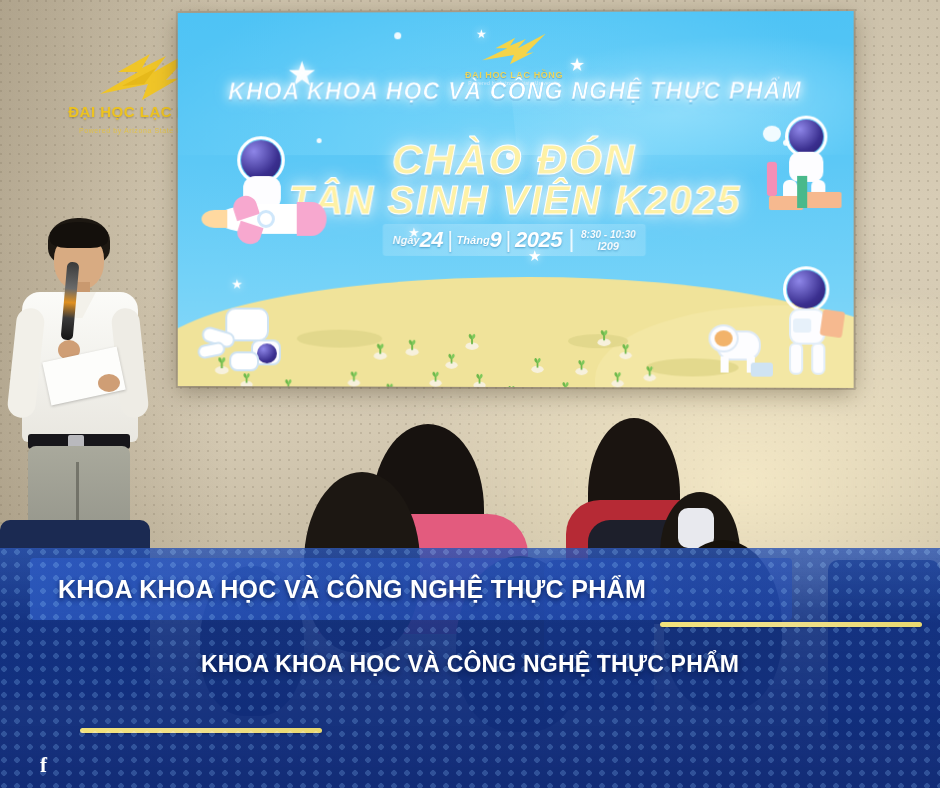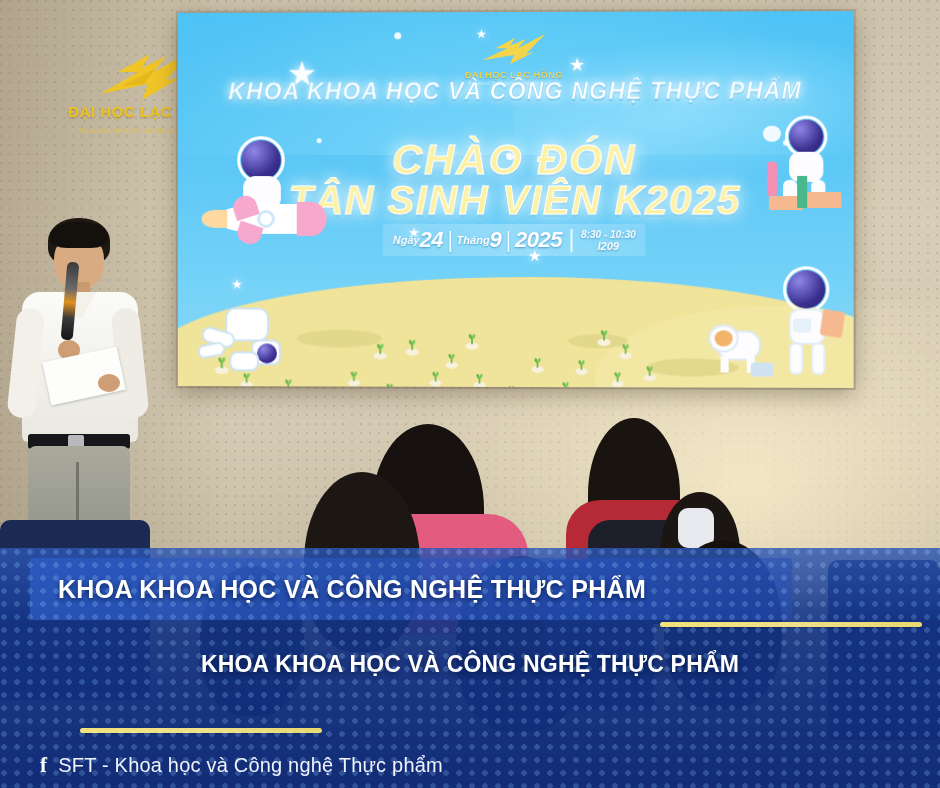--- a/index.html
+++ b/index.html
@@ -497,18 +497,17 @@
 
     <div class="headline">
       <div>KHOA KHOA HỌC VÀ CÔNG NGHỆ THỰC PHẨM</div>
     </div>
 
     <div class="rule rule-bottom"></div>
 
     <div class="footer">
       <div class="fitem">
         <span class="fb-glyph">f</span>
-        <span>SFT - Khoa học và Công nghệ Thực phẩm</span>
       </div>
     </div>
   </div>
 
 </div>
 
 </body></html>

